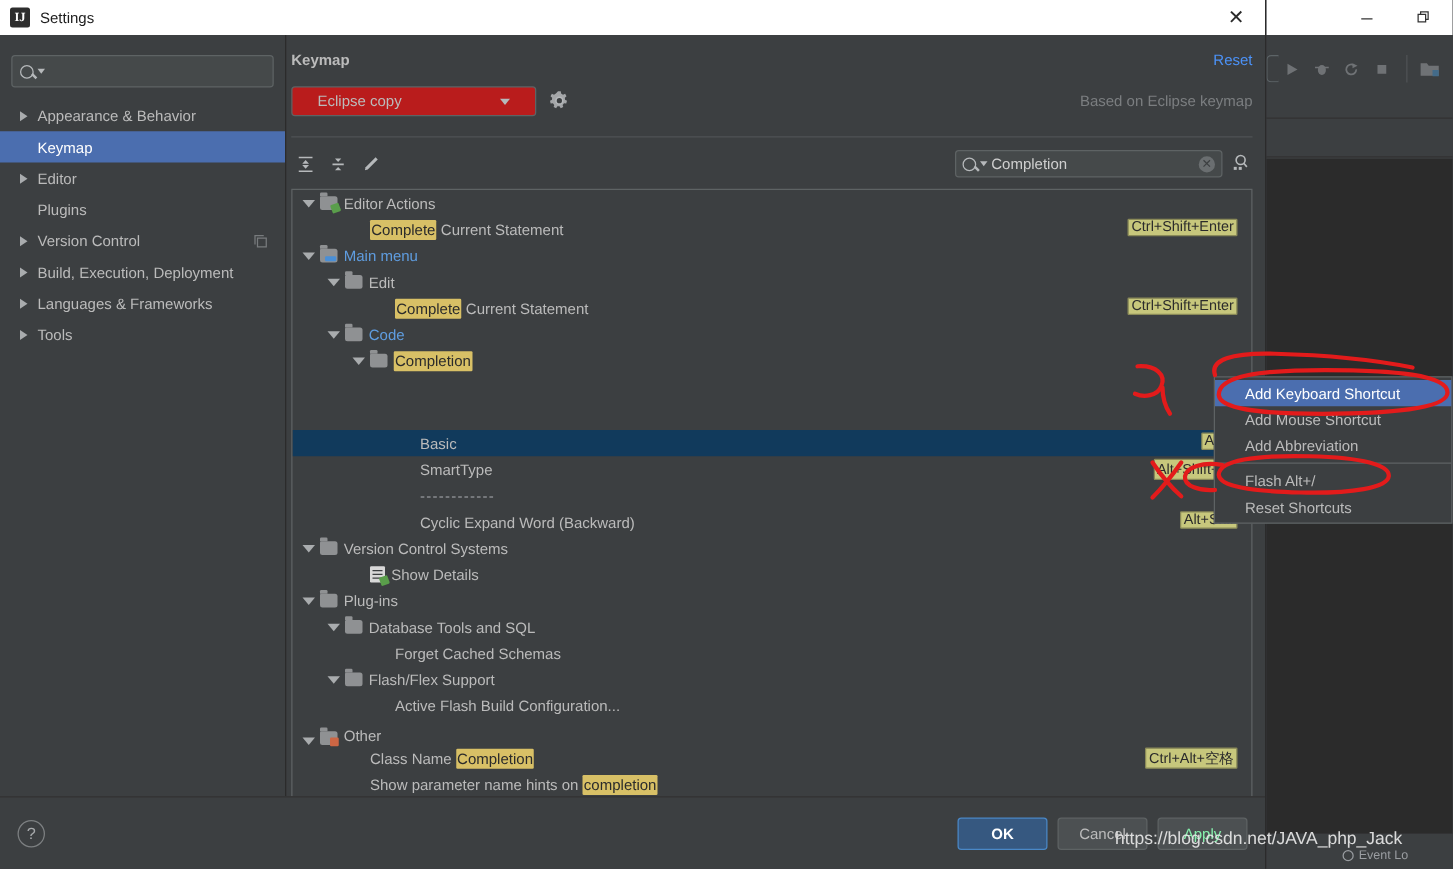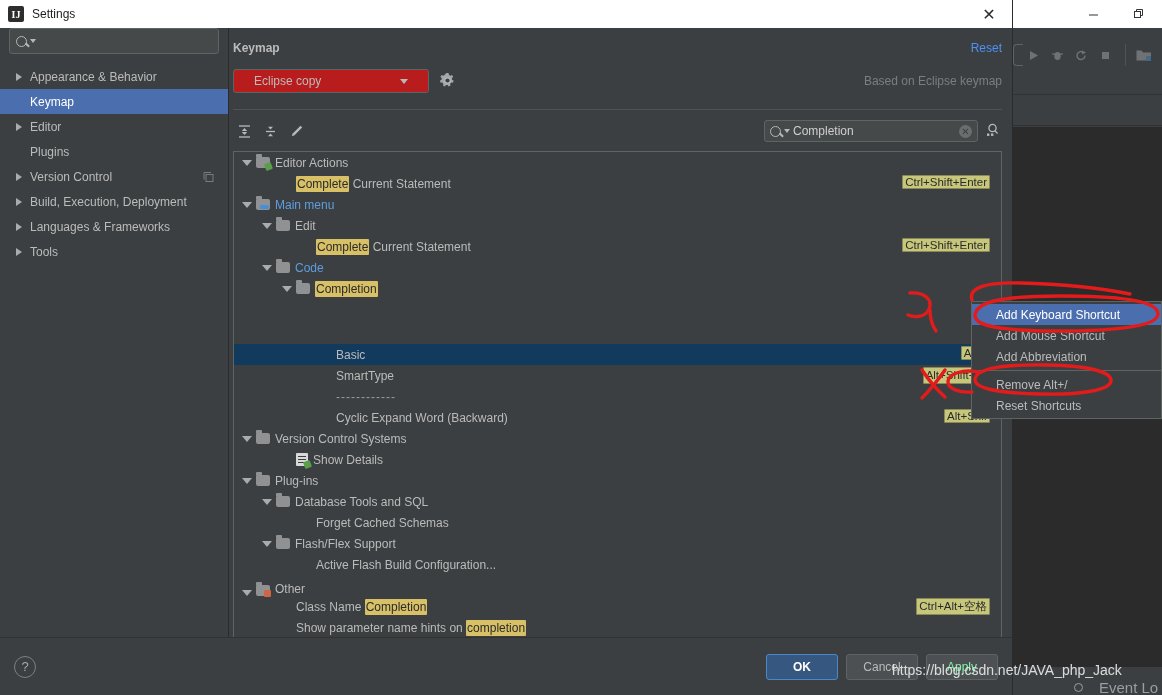--- a/index.html
+++ b/index.html
@@ -45,22 +45,22 @@
   #ide-dark-area {
     position: absolute; left: 1013px; top: 127px; width: 149px; height: 540px;
     background: #2b2b2b;
   }
   #ide-statusbar {
     position: absolute; left: 1013px; top: 667px; width: 149px; height: 28px;
     background: #3c3f41;
   }
   #ide-eventlog {
     position: absolute; left: 1074px; top: 679px;
-    font-size: 15px; color: #9a9da1; white-space: nowrap;
-    display: flex; align-items: center; gap: 16px;
+    font-size: 10px; color: #9a9da1; white-space: nowrap;
+    display: flex; align-items: center; gap: 4px;
   }
   .eventlog-circle {
     width: 9px; height: 9px; border: 1px solid #9a9da1; border-radius: 50%;
   }
 
   
   #dialog {
     position: absolute; left: 0; top: 0; width: 1013px; height: 695px;
     background: #3c3f41;
     border-right: 1px solid #2b2b2b;
@@ -84,21 +84,21 @@
   }
 
   #dialog-body {
     position: absolute; top: 28px; left: 0; right: 0; bottom: 58px;
     display: flex;
   }
 
   
   #sidebar {
     width: 229px; background: #3c3f41; border-right: 1px solid #2b2b2b;
-    padding-top: 0; position: relative;
+    padding-top: 16px; position: relative;
   }
   #search-box {
     margin: 0 9px 10px 9px; height: 26px;
     background: #45494a; border: 1px solid #5e6364; border-radius: 3px;
     display: flex; align-items: center; padding: 0 6px; gap: 3px;
   }
   .magnifier {
     width: 11px; height: 11px; border: 1.6px solid #b6b9bb; border-radius: 50%;
     position: relative; flex: 0 0 auto;
   }
@@ -574,21 +574,21 @@
     </div>
   </div>
 
 </div>
 
 <div id="ctx-menu">
     <div class="ctx-item active">Add Keyboard Shortcut</div>
     <div class="ctx-item">Add Mouse Shortcut</div>
     <div class="ctx-item">Add Abbreviation</div>
     <div class="ctx-sep"></div>
-    <div class="ctx-item">Remove Alt+/</div>
+    <div class="ctx-item">Flash Alt+/</div>
     <div class="ctx-item">Reset Shortcuts</div>
   </div>
 
 <svg id="annotations" width="1162" height="695">
   <g fill="none" stroke="#e31b1b" stroke-width="3.4" stroke-linecap="round">
 
     <path d="M975 316 C975 300, 1010 296, 1060 296 C1115 296, 1158 300, 1158 314 C1158 327, 1112 331, 1058 331 C1006 331, 976 327, 975 316 Z"></path>
 
     <path d="M972 300 C968 288, 985 282, 1020 283 C1060 284, 1100 288, 1130 294"></path>
 

